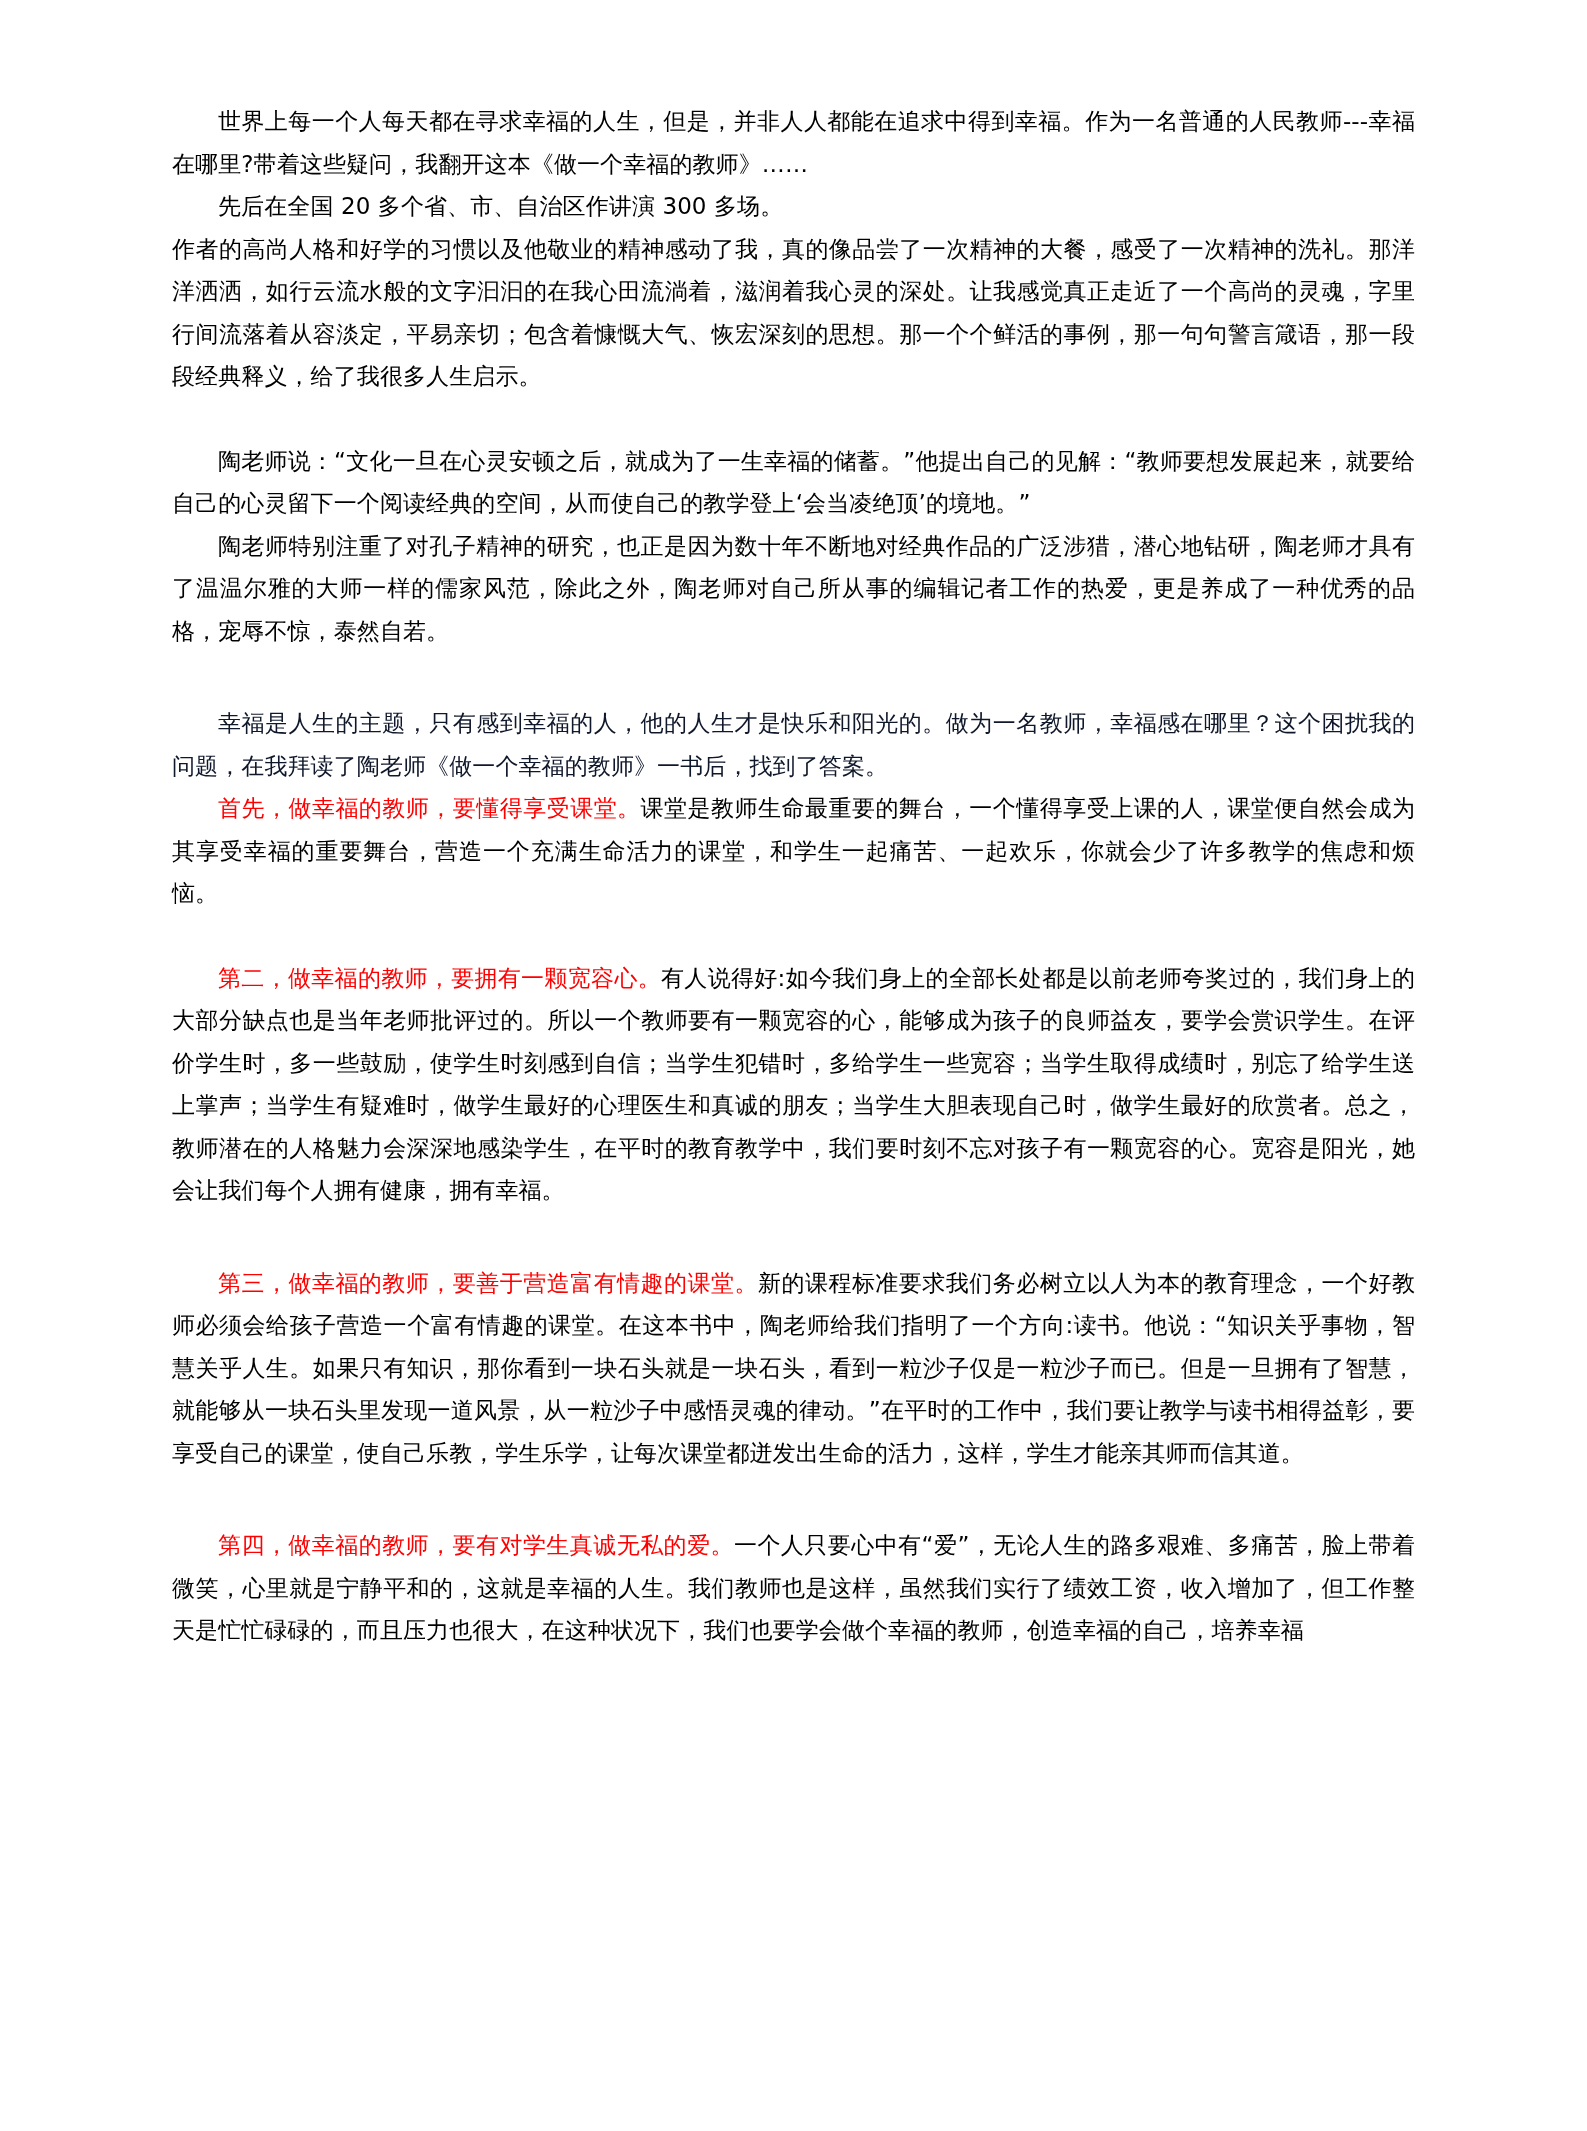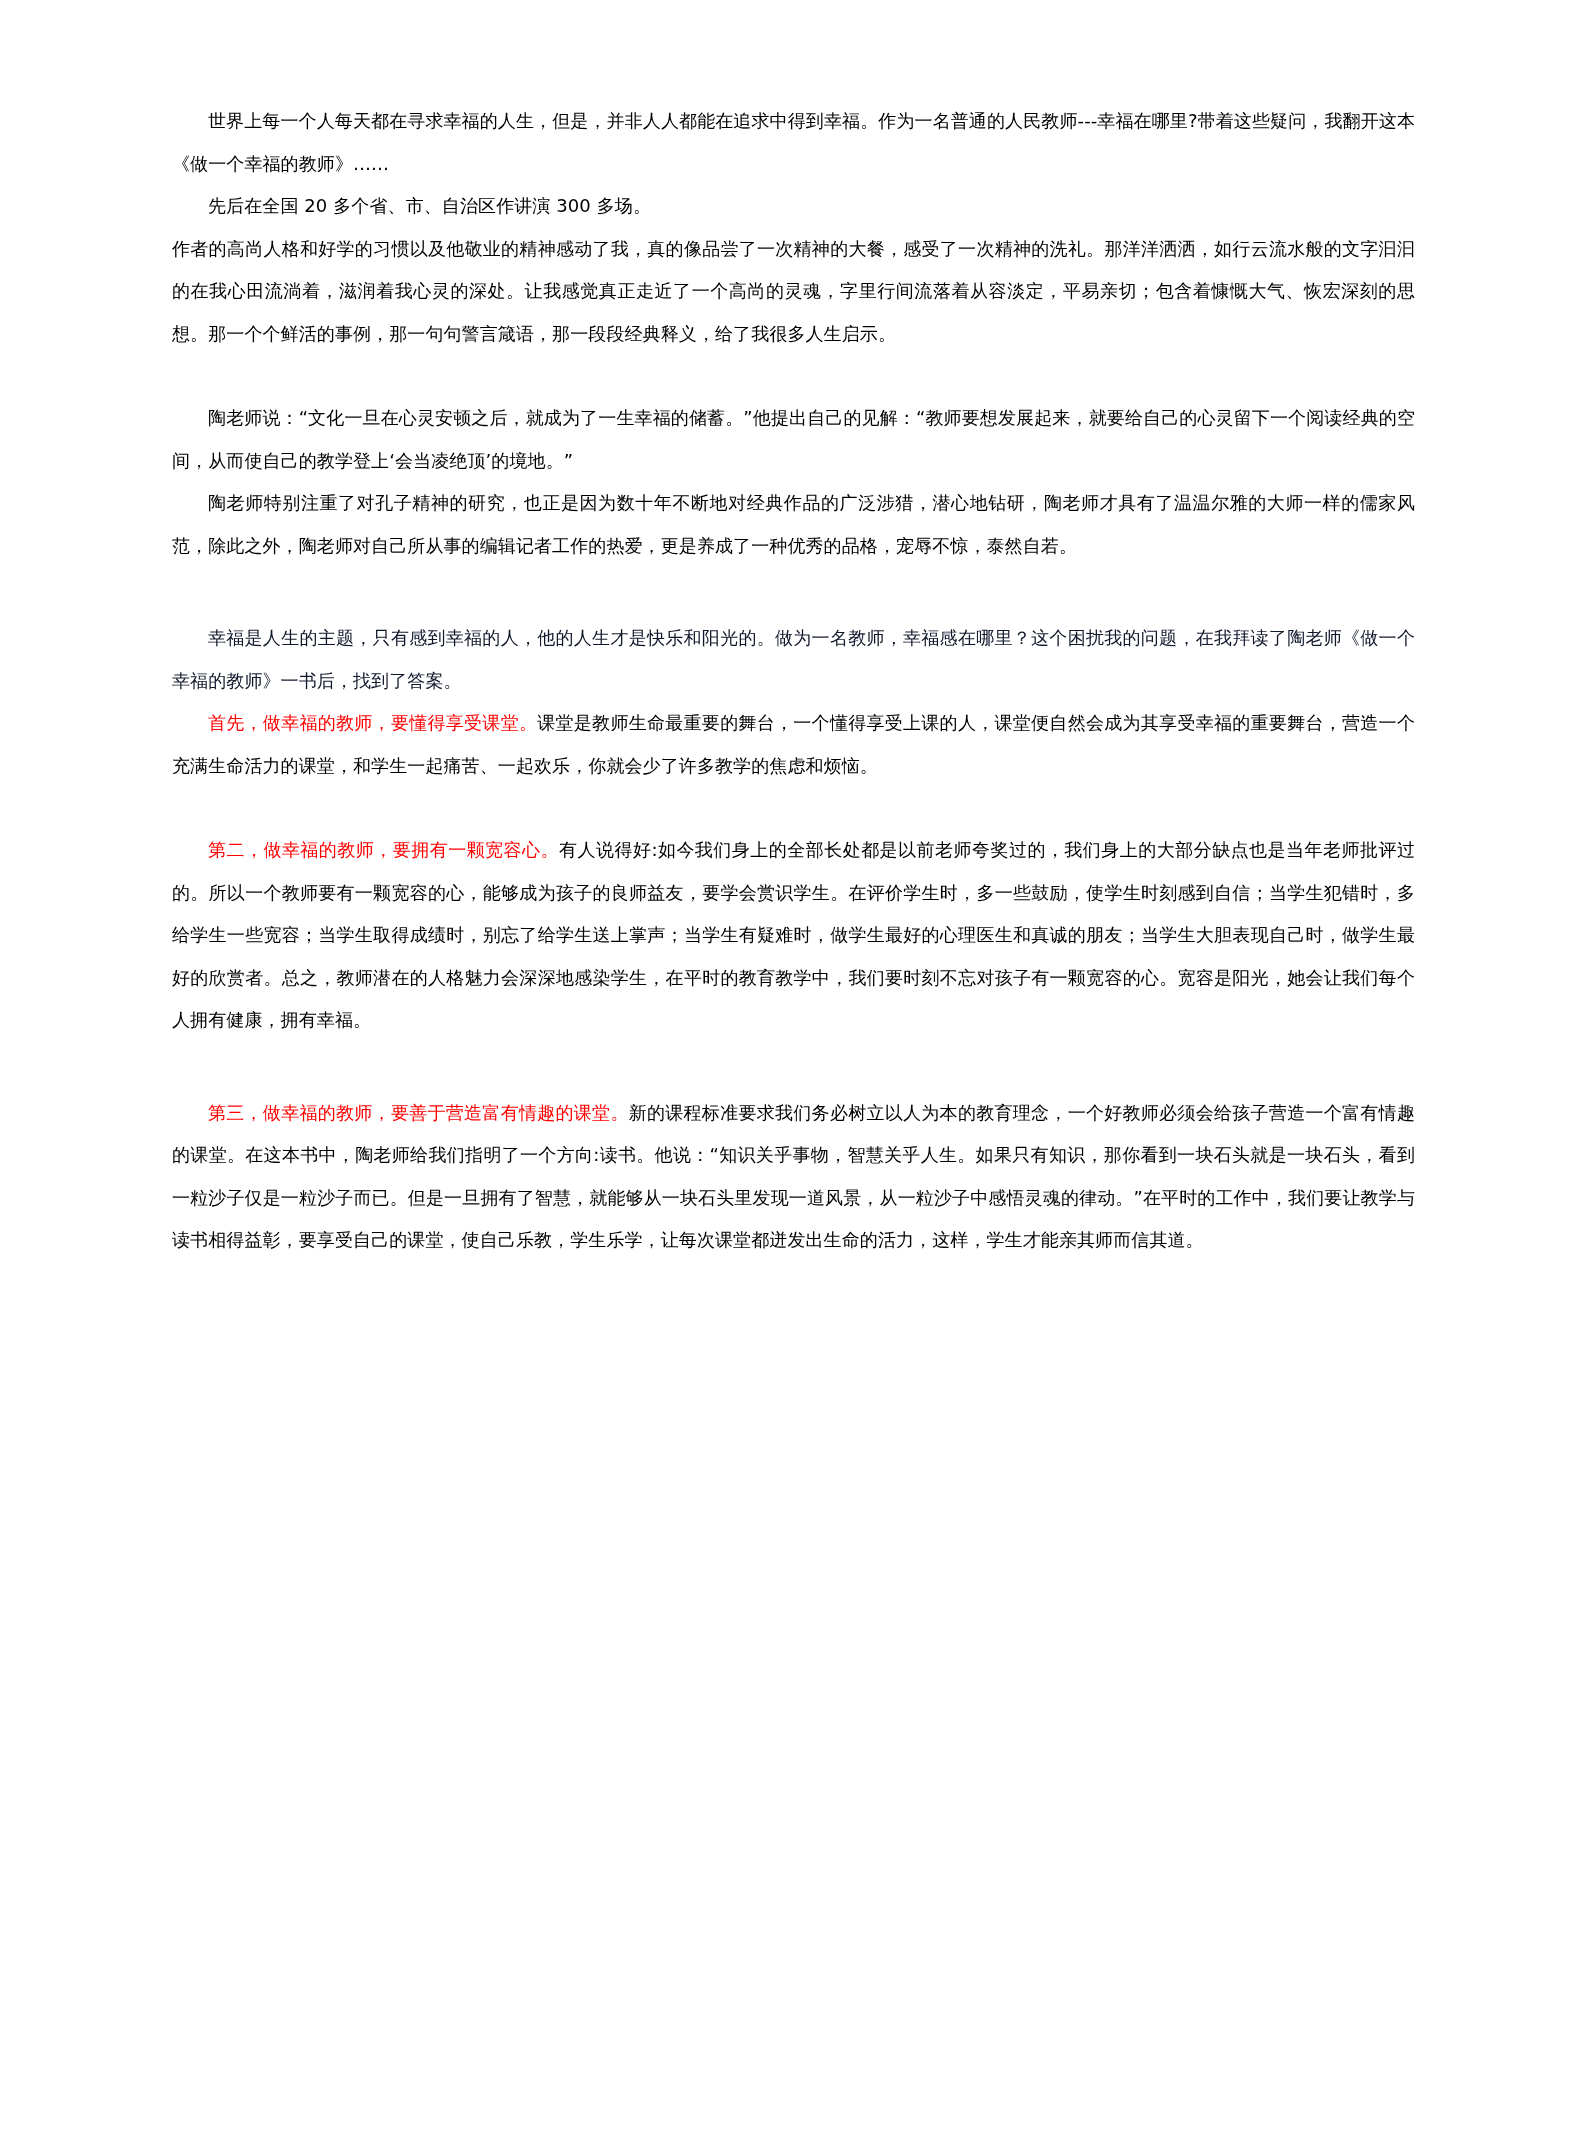--- a/index.html
+++ b/index.html
@@ -19,21 +19,21 @@
     overflow: hidden;
   }
   .content {
     position: absolute;
     left: 172px;
     top: 100px;
     width: 1243px;
   }
   p {
     margin: 0;
-    font-size: 18px;
+    font-size: 23px;
     line-height: 42.5px;
     color: #000000;
     text-align: justify;
     text-justify: inter-ideograph;
     letter-spacing: 0.1px;
     word-break: break-all;
   }
   p.indent {
     text-indent: 2em;
   }
@@ -76,15 +76,16 @@
     <div class="spacer-md"></div>
 
     <p class="indent"><span class="red">第二，做幸福的教师，要拥有一颗宽容心。</span><span>有人说得好:如今我们身上的全部长处都是以前老师夸奖过的，我们身上的大部分缺点也是当年老师批评过的。所以一个教师要有一颗宽容的心，能够成为孩子的良师益友，要学会赏识学生。在评价学生时，多一些鼓励，使学生时刻感到自信；当学生犯错时，多给学生一些宽容；当学生取得成绩时，别忘了给学生送上掌声；当学生有疑难时，做学生最好的心理医生和真诚的朋友；当学生大胆表现自己时，做学生最好的欣赏者。总之，教师潜在的人格魅力会深深地感染学生，在平时的教育教学中，我们要时刻不忘对孩子有一颗宽容的心。宽容是阳光，她会让我们每个人拥有健康，拥有幸福。</span></p>
 
     <div class="spacer-lg"></div>
 
     <p class="indent"><span class="red">第三，做幸福的教师，要善于营造富有情趣的课堂。</span><span>新的课程标准要求我们务必树立以人为本的教育理念，一个好教师必须会给孩子营造一个富有情趣的课堂。在这本书中，陶老师给我们指明了一个方向:读书。他说：“知识关乎事物，智慧关乎人生。如果只有知识，那你看到一块石头就是一块石头，看到一粒沙子仅是一粒沙子而已。但是一旦拥有了智慧，就能够从一块石头里发现一道风景，从一粒沙子中感悟灵魂的律动。”在平时的工作中，我们要让教学与读书相得益彰，要享受自己的课堂，使自己乐教，学生乐学，让每次课堂都迸发出生命的活力，这样，学生才能亲其师而信其道。</span></p>
 
     <div class="spacer-lg"></div>
 
+    <p class="indent"><span class="red">第四，做幸福的教师，要有对学生真诚无私的爱。</span><span>一个人只要心中有“爱”，无论人生的路多艰难、多痛苦，脸上带着微笑，心里就是宁静平和的，这就是幸福的人生。我们教师也是这样，虽然我们实行了绩效工资，收入增加了，但工作整天是忙忙碌碌的，而且压力也很大，在这种状况下，我们也要学会做个幸福的教师，创造幸福的自己，培养幸福</span></p>
 
   </div>
 </div>
 
 </body></html>

